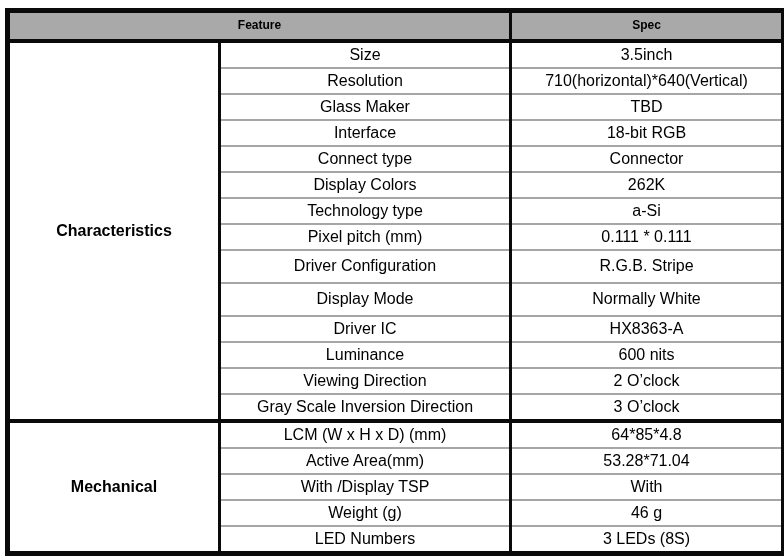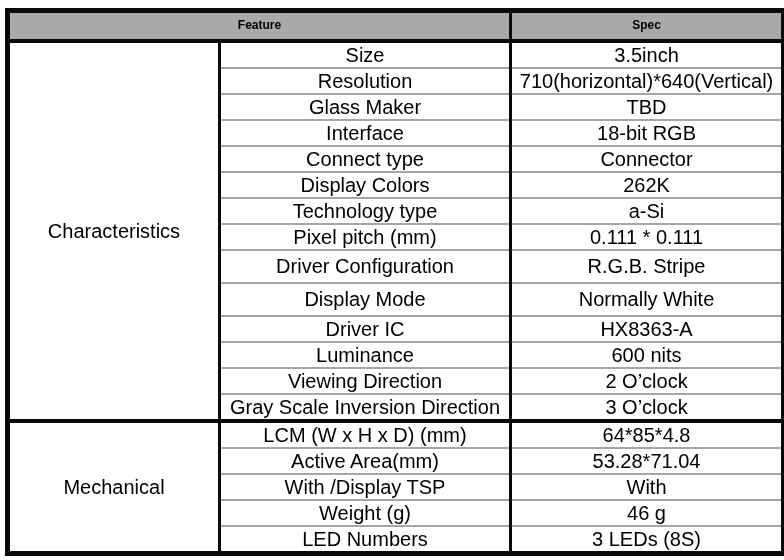--- a/index.html
+++ b/index.html
@@ -27,39 +27,39 @@
   }
   col.c1 { width: 212px; }
   col.c2 { width: 291px; }
   col.c3 { width: 273px; }
 
   th, td {
     box-sizing: content-box;
     text-align: center;
     vertical-align: middle;
     padding: 0 2px;
-    font-size: 20px;
+    font-size: 16px;
     line-height: 1.15;
     border-top: 2px solid var(--row-divider, #a6a6a6);
     border-bottom: 2px solid var(--row-divider, #a6a6a6);
     border-left: 3px solid var(--grid-black, #0a0a0a);
     border-right: 3px solid var(--grid-black, #0a0a0a);
     overflow: hidden;
     white-space: nowrap;
   }
   thead th {
     background: var(--header-bg, #a9a9a9);
     font-weight: bold;
     font-size: 12px;
     height: 26px;
     border-bottom: 4px solid var(--grid-black, #0a0a0a);
   }
   tbody td { height: 24px; }
   tr.tall td { height: 31px; }
-  td.section-label { font-weight: normal; }
+  td.section-label { font-weight: bold; }
   tr.section-start td { border-top: 4px solid var(--grid-black, #0a0a0a); }
 </style>
 </head>
 <body>
 
 <div class="page">
   <table class="spec-table">
     <colgroup>
       <col class="c1">
       <col class="c2">

